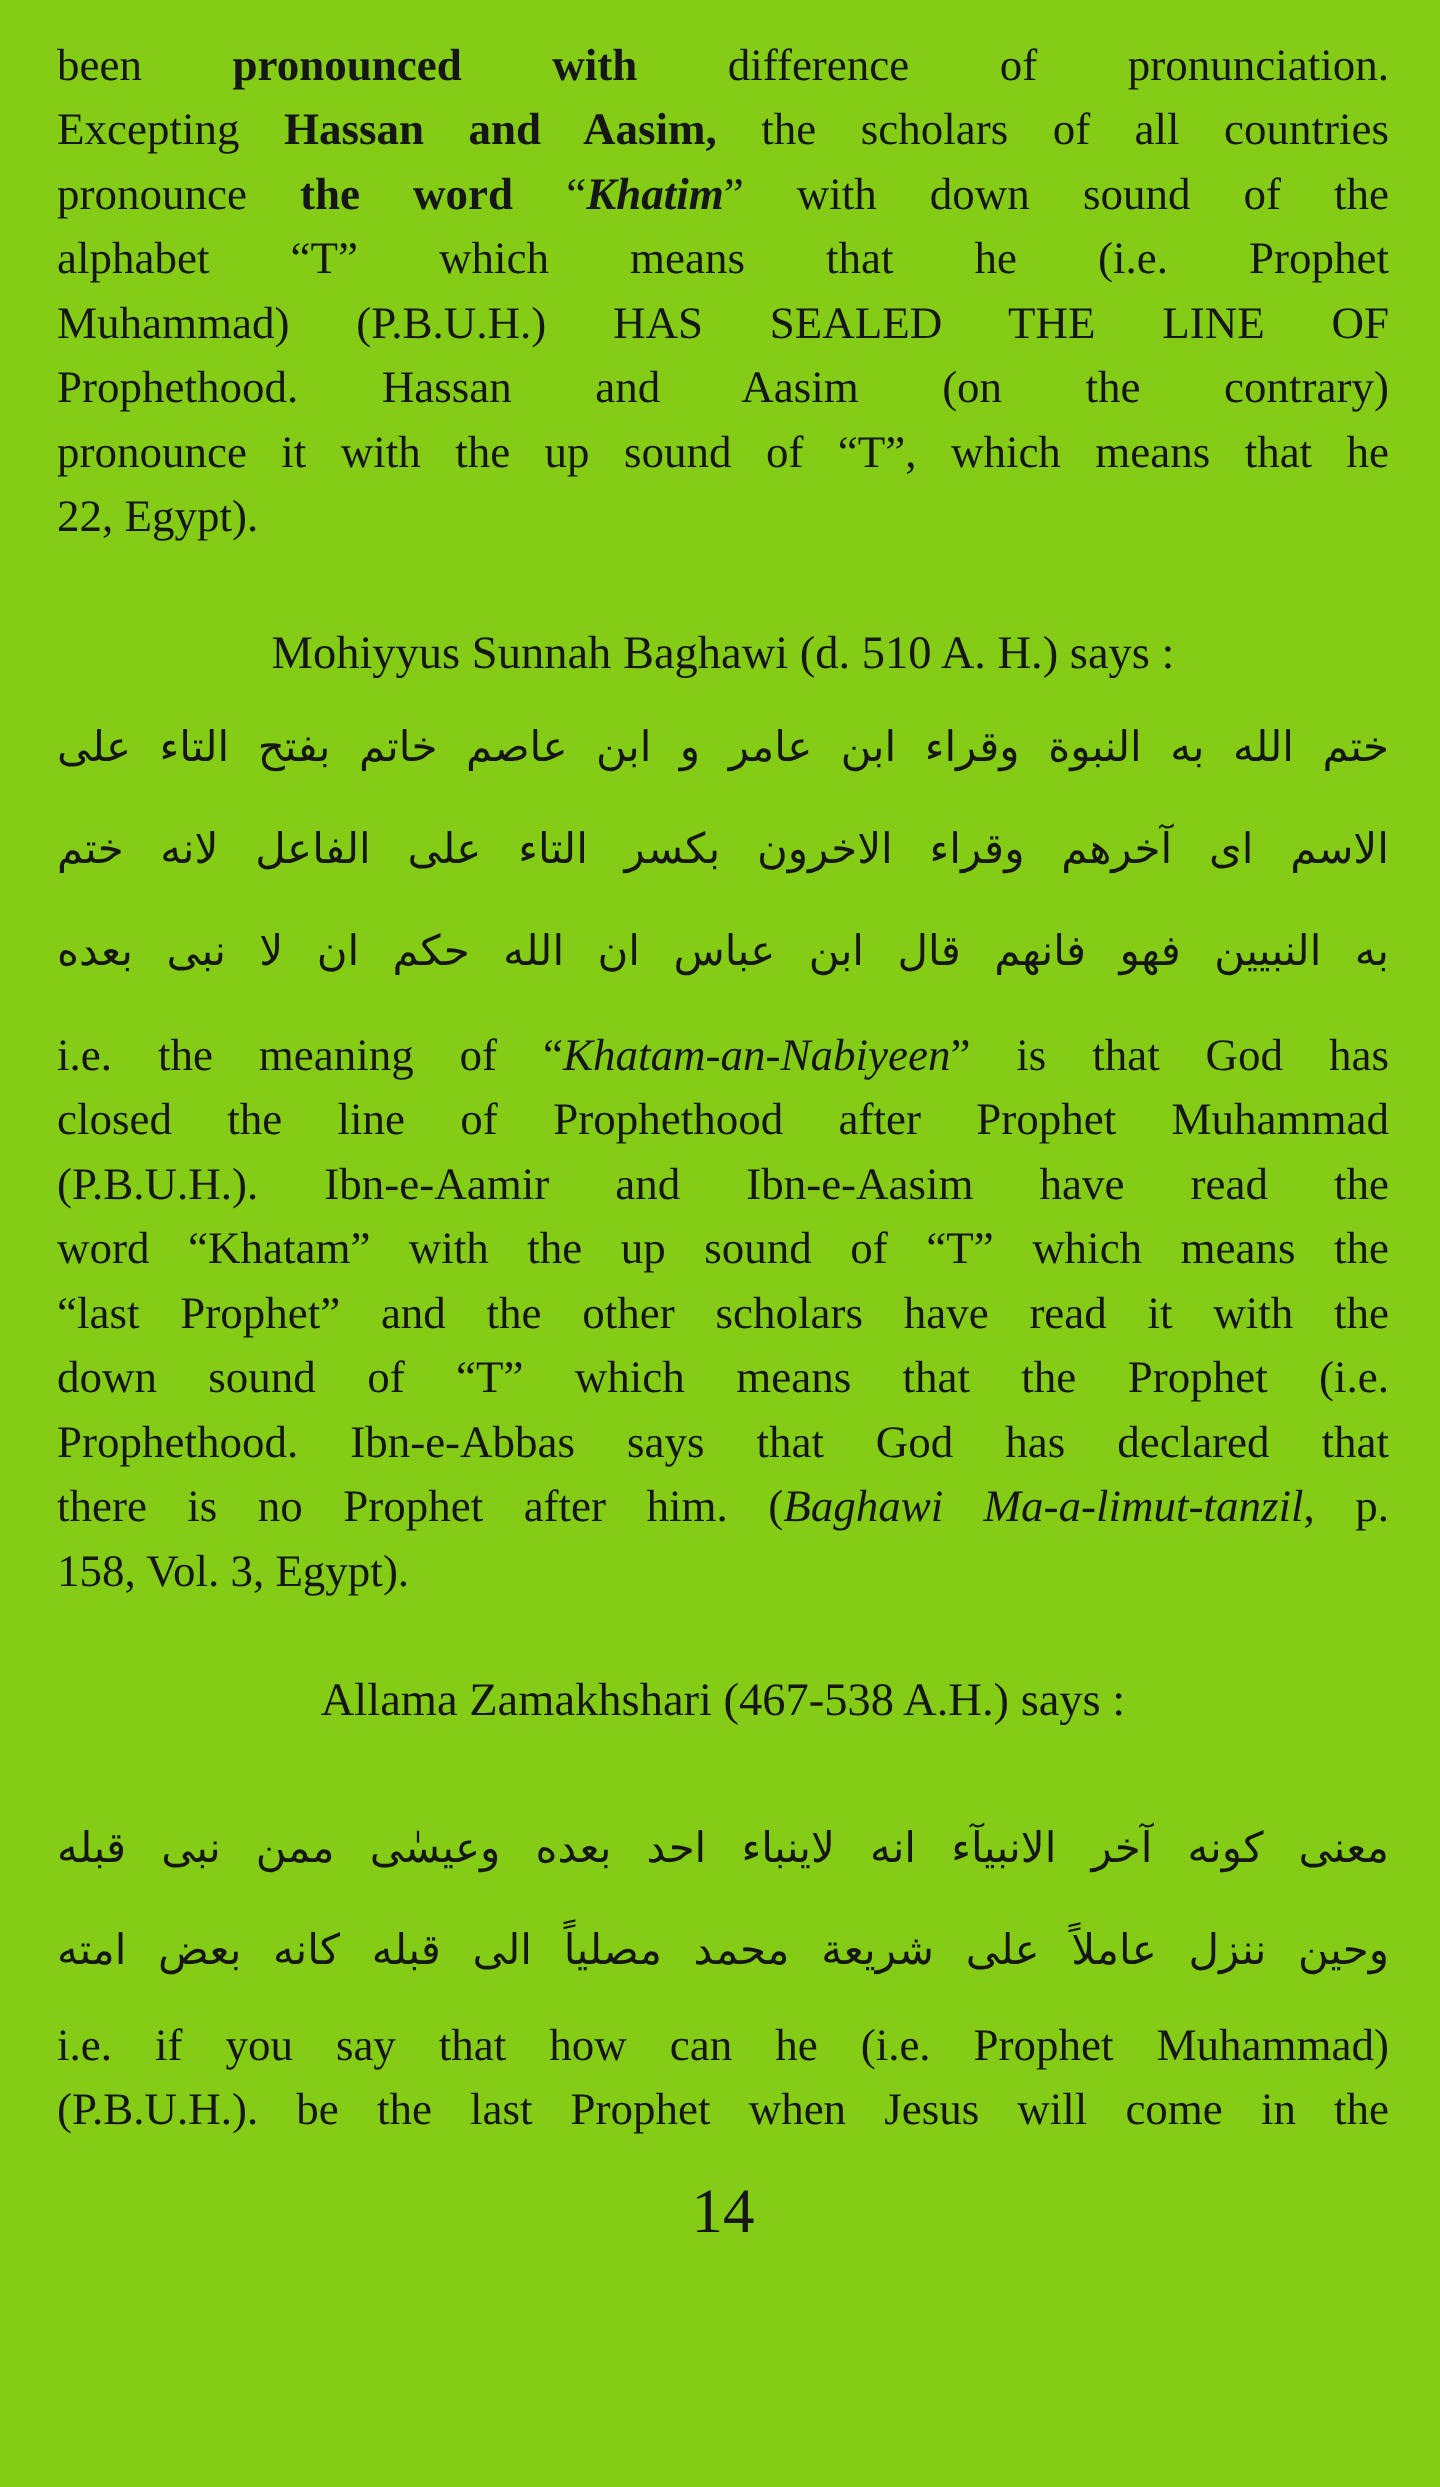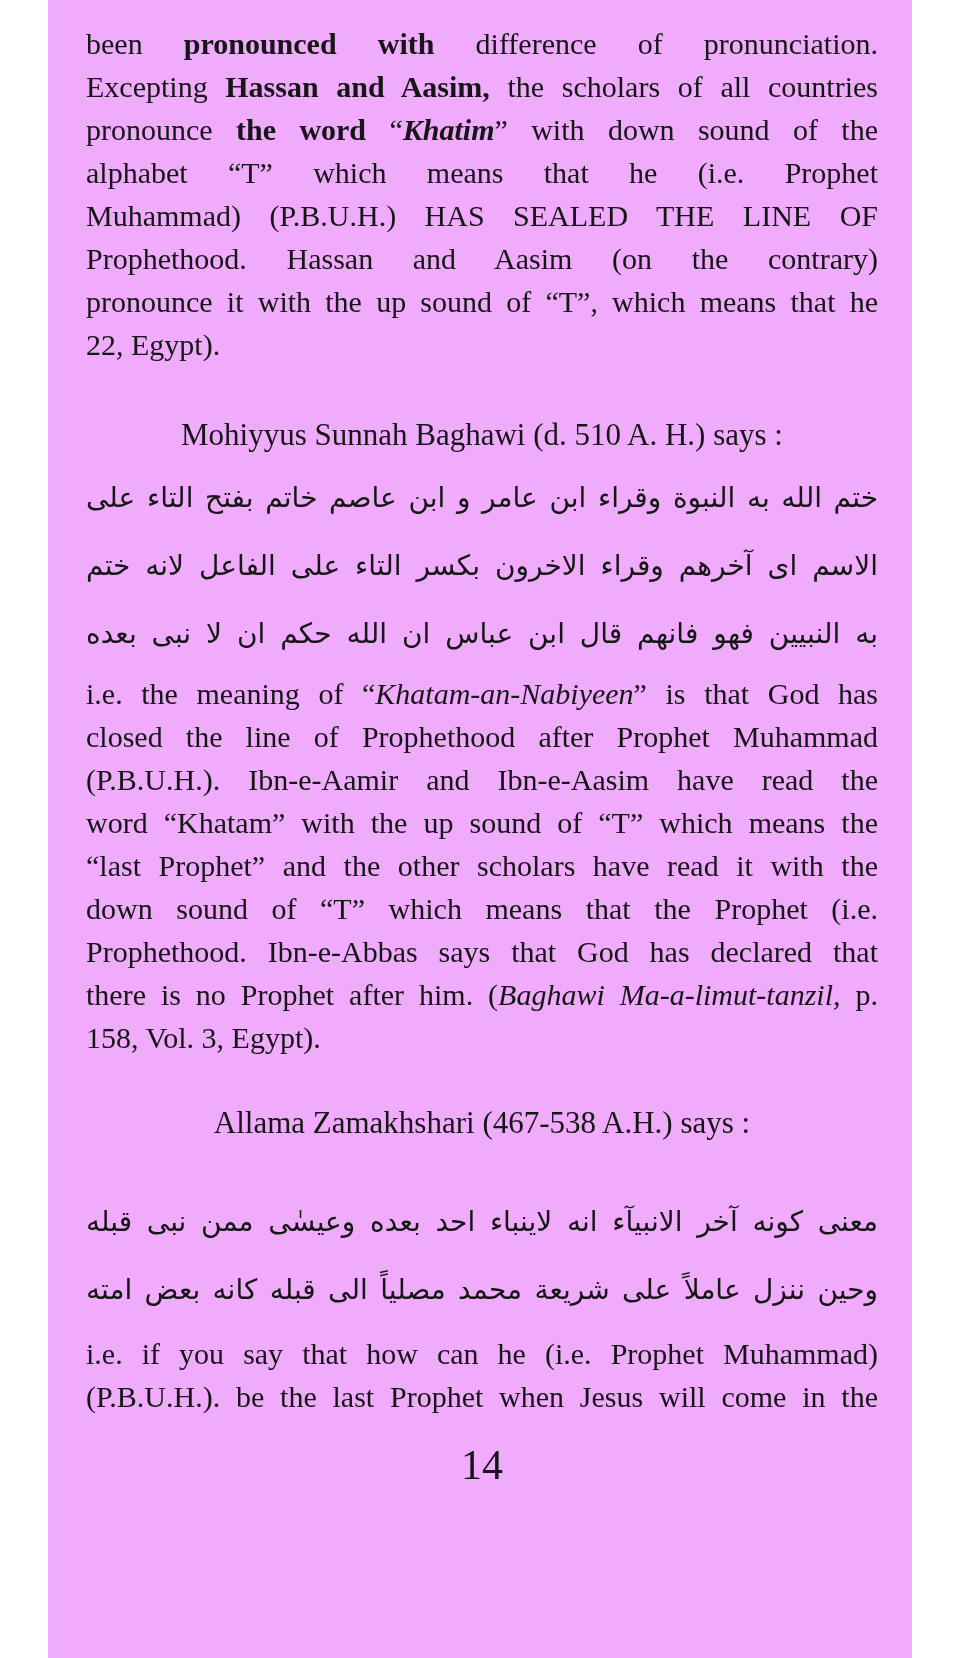--- a/index.html
+++ b/index.html
@@ -1,21 +1,21 @@
 <!DOCTYPE html>
 <html><head>
 <meta charset="utf-8">
 <style>
   html, body { margin: 0; padding: 0; background: #ffffff; }
   .page {
     position: relative;
-    width: 864px;
+    width: 960px;
     height: 1658px;
     margin: 0 auto;
-    background: #f0abfc;
+    background: #84cc16;
     color: #161616;
     font-family: "Liberation Serif", serif;
     box-sizing: border-box;
     padding: 22px 34px 0 38px;
     overflow: hidden;
   }
   .para { font-size: 30px; line-height: 43px; }
   .line { text-align: justify; text-align-last: justify; }
   .line.flush { text-align-last: left; }
   .s-n { font-weight: normal; font-style: normal; }
@@ -32,21 +32,21 @@
     direction: rtl;
     font-family: "DejaVu Sans", sans-serif;
     font-weight: 700;
     font-size: 28px;
     line-height: 68px;
   }
   .arabic .line { text-align: justify; text-align-last: justify; }
   #p1 { margin-top: 0; }
   #h1 { margin-top: 47px; }
   #ar1 { margin-top: 8px; }
-  #p2 { margin-top: 4px; }
+  #p2 { margin-top: 14px; }
   #h2 { margin-top: 42px; }
   #ar2 { margin-top: 44px; }
   #p3 { margin-top: 8px; }
   .pagenum {
     margin-top: 26px;
     text-align: center;
     font-size: 42px;
     line-height: 43px;
   }
 </style>

